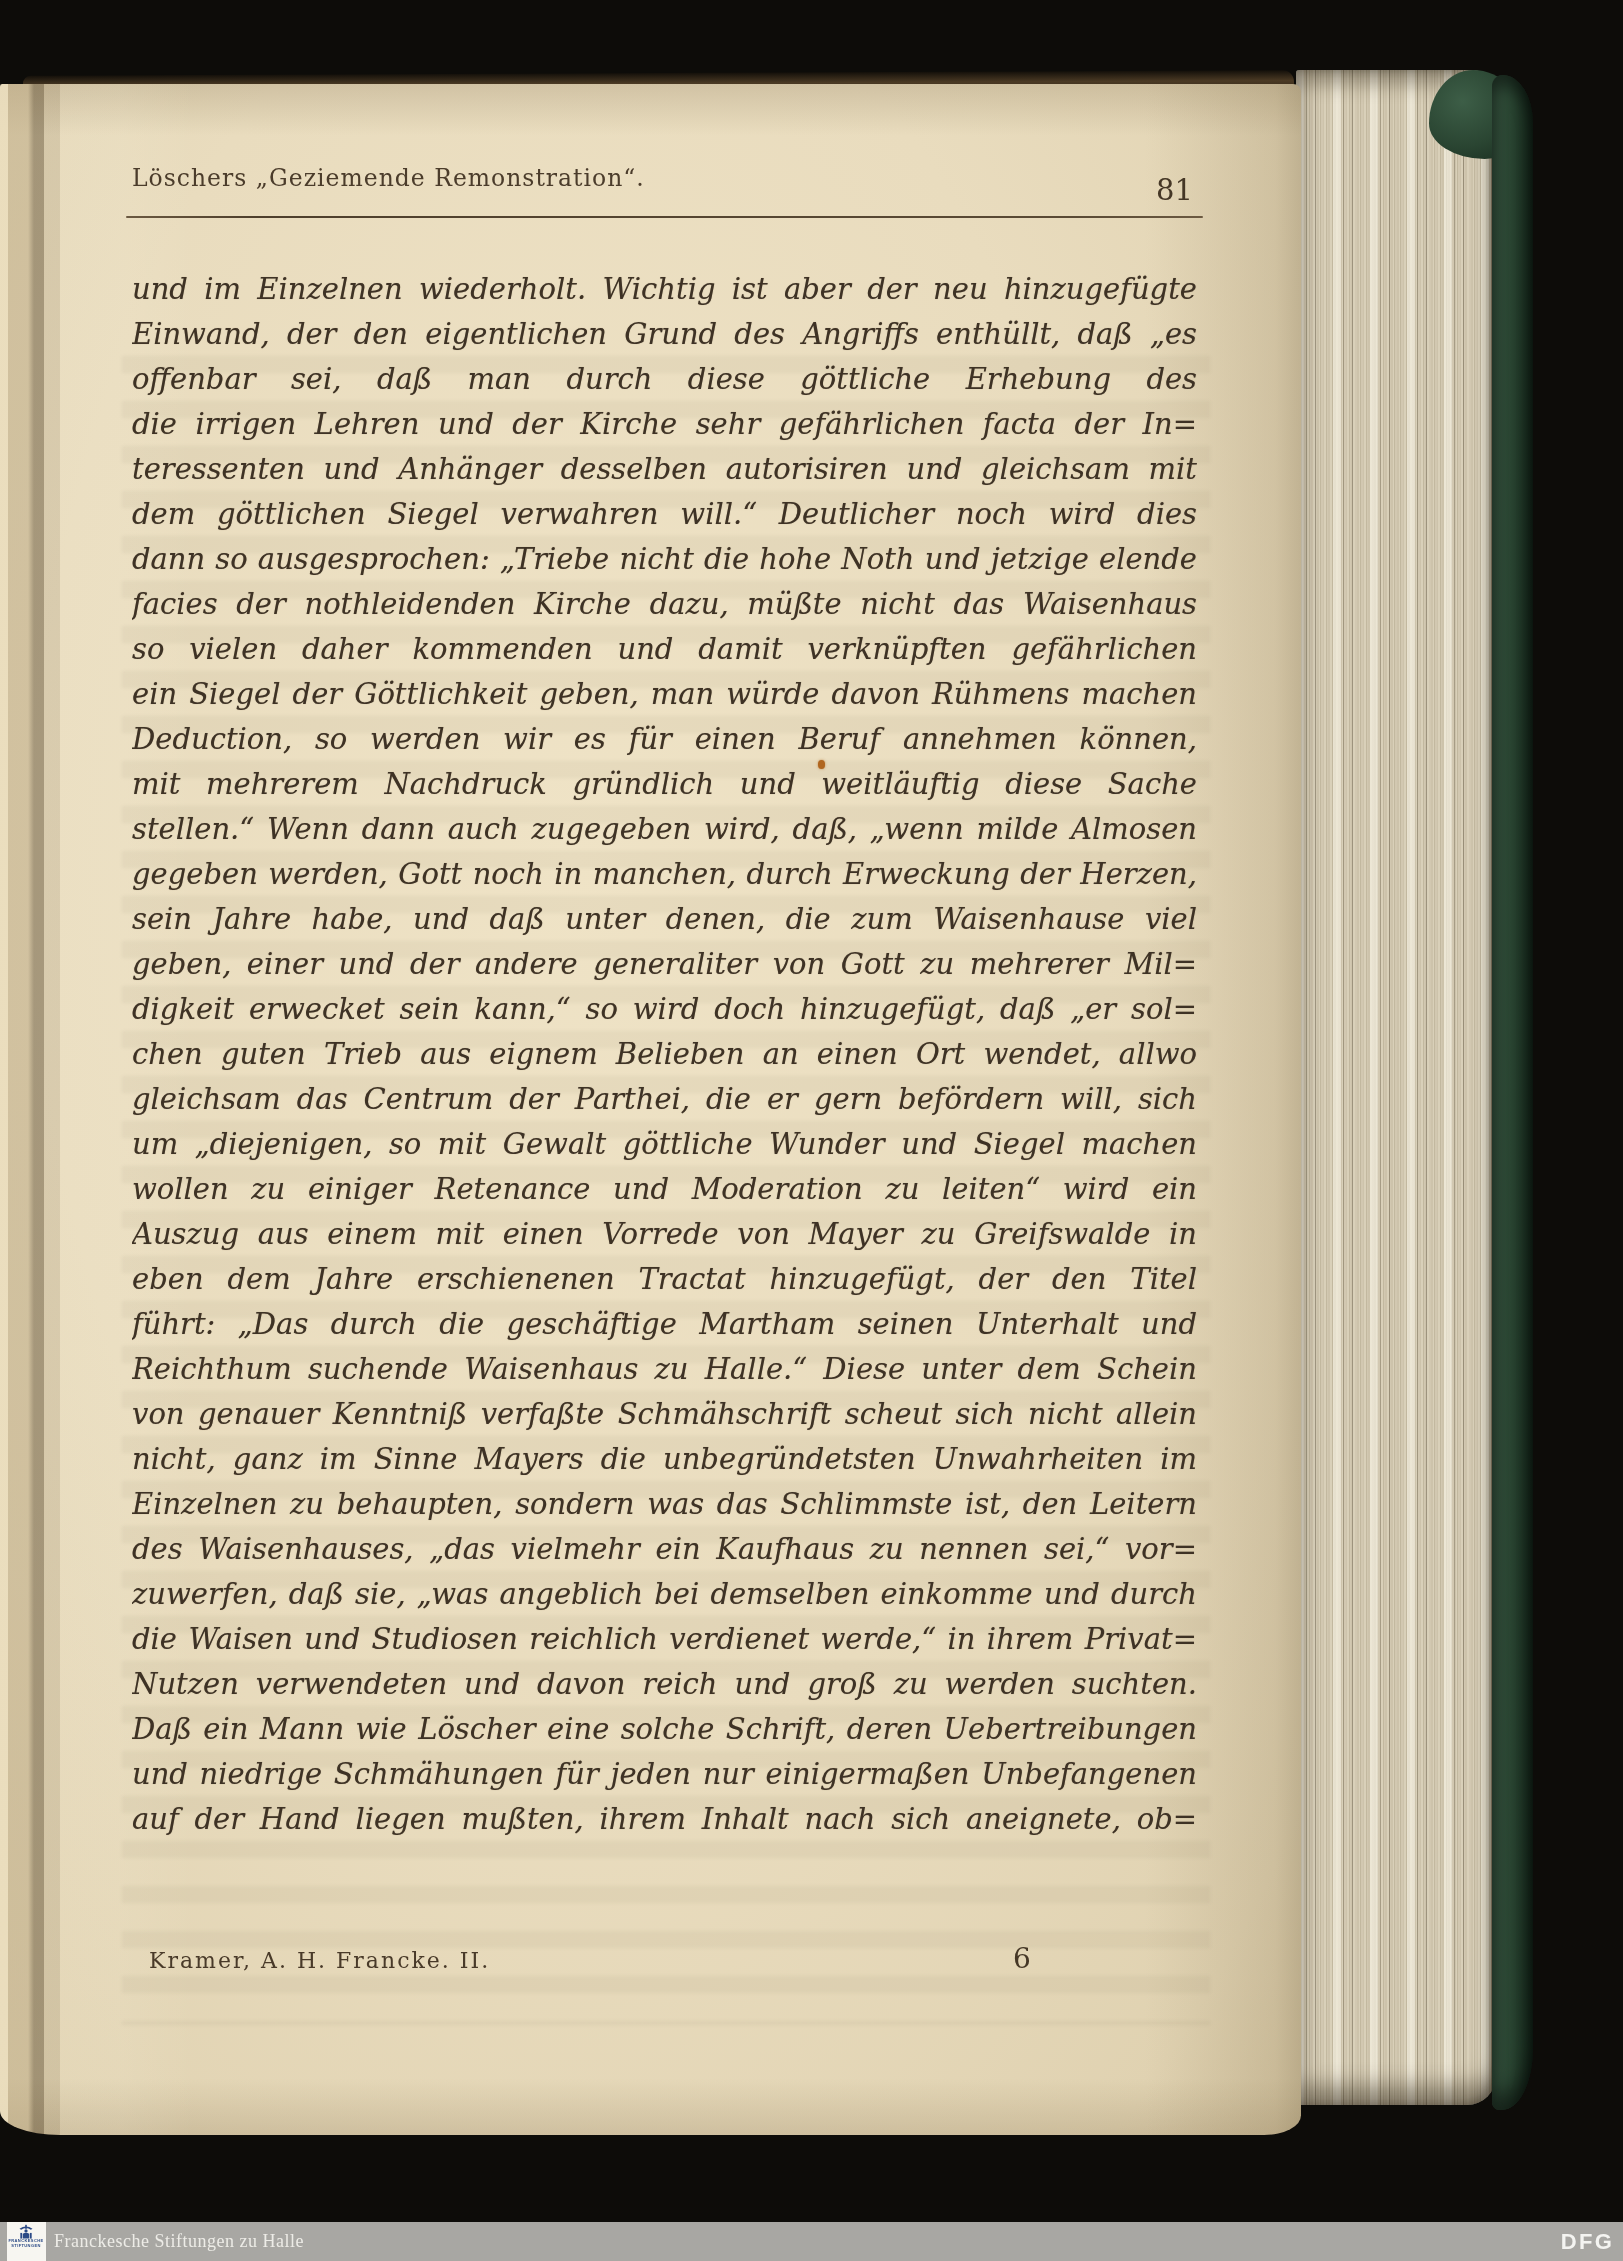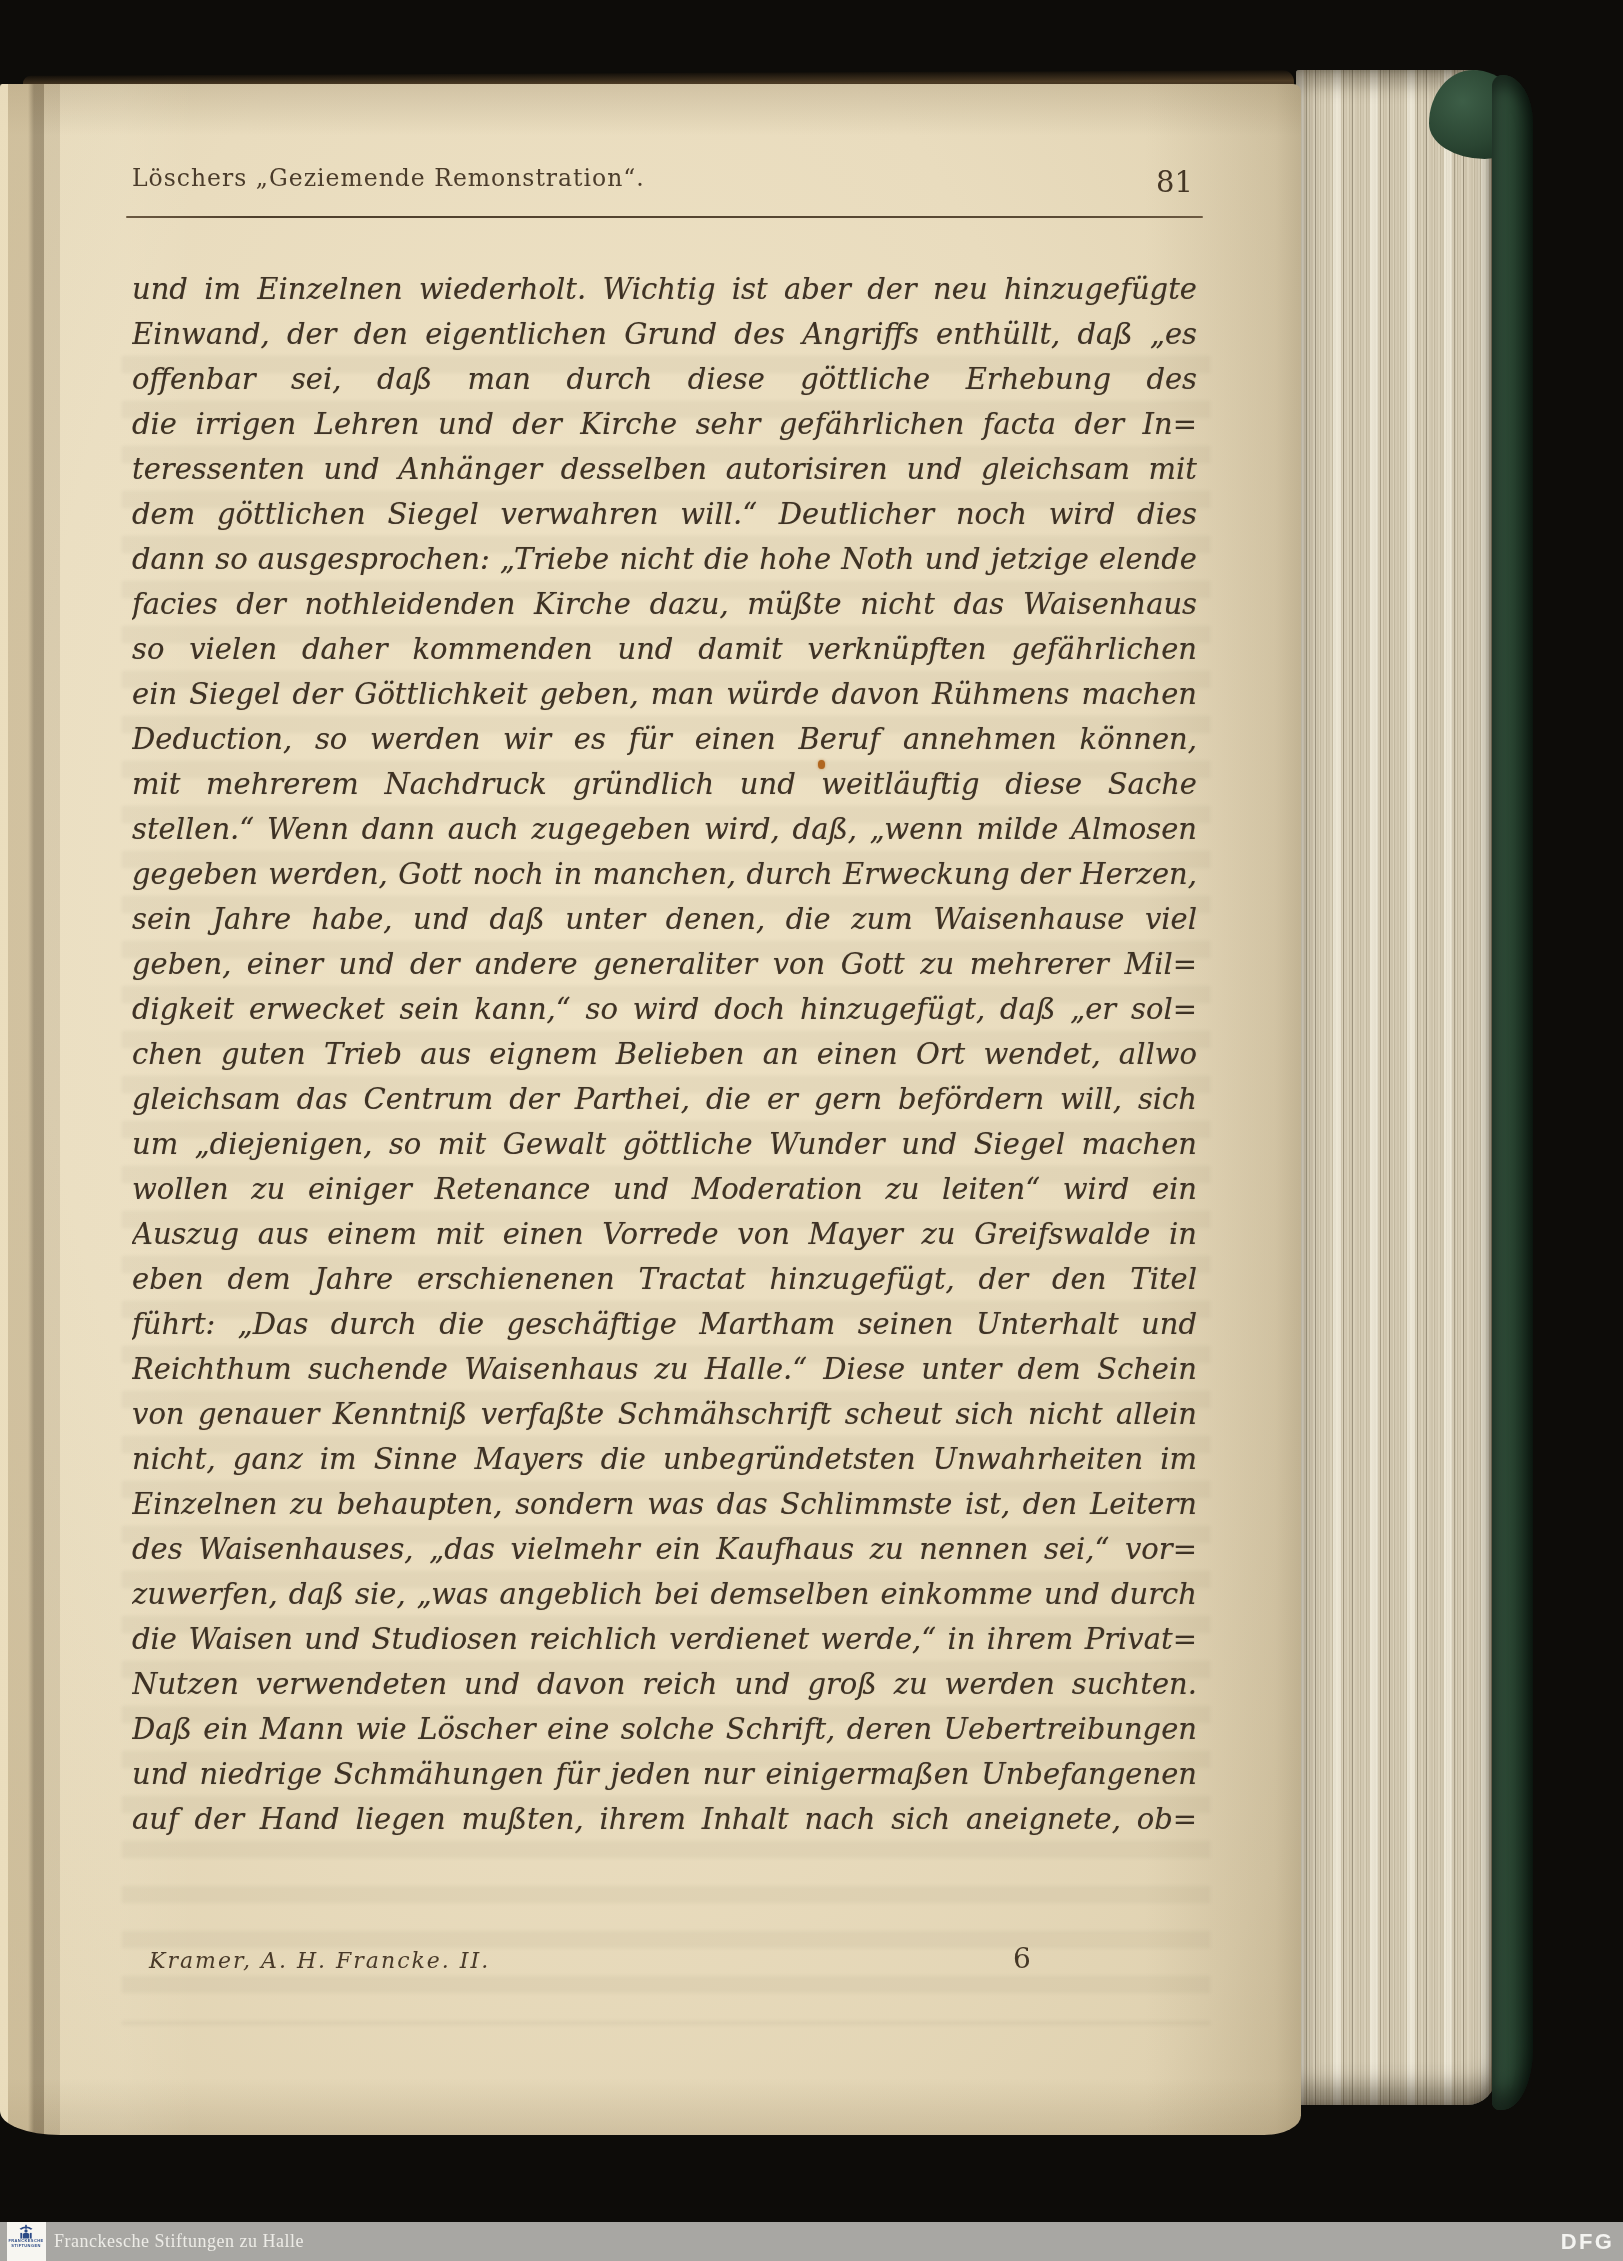--- a/index.html
+++ b/index.html
@@ -39,32 +39,32 @@
       linear-gradient(0deg, rgba(120,100,66,0.20) 0, rgba(0,0,0,0) 57px),
       radial-gradient(ellipse at 44% 38%, #efe3c6 0%, #e9dcbe 52%, #e0d2b1 88%, #d8c9a6 100%);}
 
   
   .show-through{position:absolute;left:122px;top:244px;width:1088px;height:1697px;
     background:repeating-linear-gradient(180deg, rgba(0,0,0,0) 0 28px, rgba(118,106,82,0.07) 28px 45px);
     filter:blur(1.6px);}
 
   .running-head{position:absolute;left:132px;top:80px;width:1065px;text-align:left;
     font-size:23.5px;color:#4b3c2b;letter-spacing:1px;}
-  .folio{position:absolute;left:1104px;top:81px;width:89px;text-align:right;
+  .folio{position:absolute;left:1104px;top:89px;width:89px;text-align:right;
     font-size:29px;color:#453726;}
   .head-rule{position:absolute;left:126px;top:132px;width:1077px;height:2.4px;
     background:linear-gradient(90deg,#6b5941,#4e3f2c 12%,#5a4a35 88%,#6b5941);border-radius:1.6px;}
 
   .body-text{position:absolute;left:132px;top:183px;width:1065px;color:#3e3225;}
   .text-line{height:45px;line-height:45px;font-size:29px;overflow:hidden;
     text-align:justify;text-align-last:justify;
     text-shadow:0 0 0.8px rgba(62,48,28,0.4);font-style:italic;}
 
   .footer-sig{position:absolute;left:149px;top:1864px;font-size:22px;letter-spacing:2px;
-    color:#493a29;font-style:italic;}
+    color:#493a29;}
   .sheet-num{position:absolute;left:1013px;top:1858px;font-size:28px;color:#453726;}
 
   .stain{position:absolute;left:818px;top:676px;width:7.3px;height:9px;border-radius:50%;
     background:#b0661f;box-shadow:0 0 2.4px rgba(176,102,31,0.7);}
 
   
   .viewer-bar{position:absolute;left:0;top:2222px;width:1624px;height:53px;background:#a8a7a3;}
   .logo-box{position:absolute;left:6.5px;top:0px;width:39px;height:39px;background:#f7f6f1;
     display:flex;flex-direction:column;align-items:center;justify-content:flex-start;padding-top:2.4px;box-sizing:border-box;}
   .logo-box svg{display:block;}

